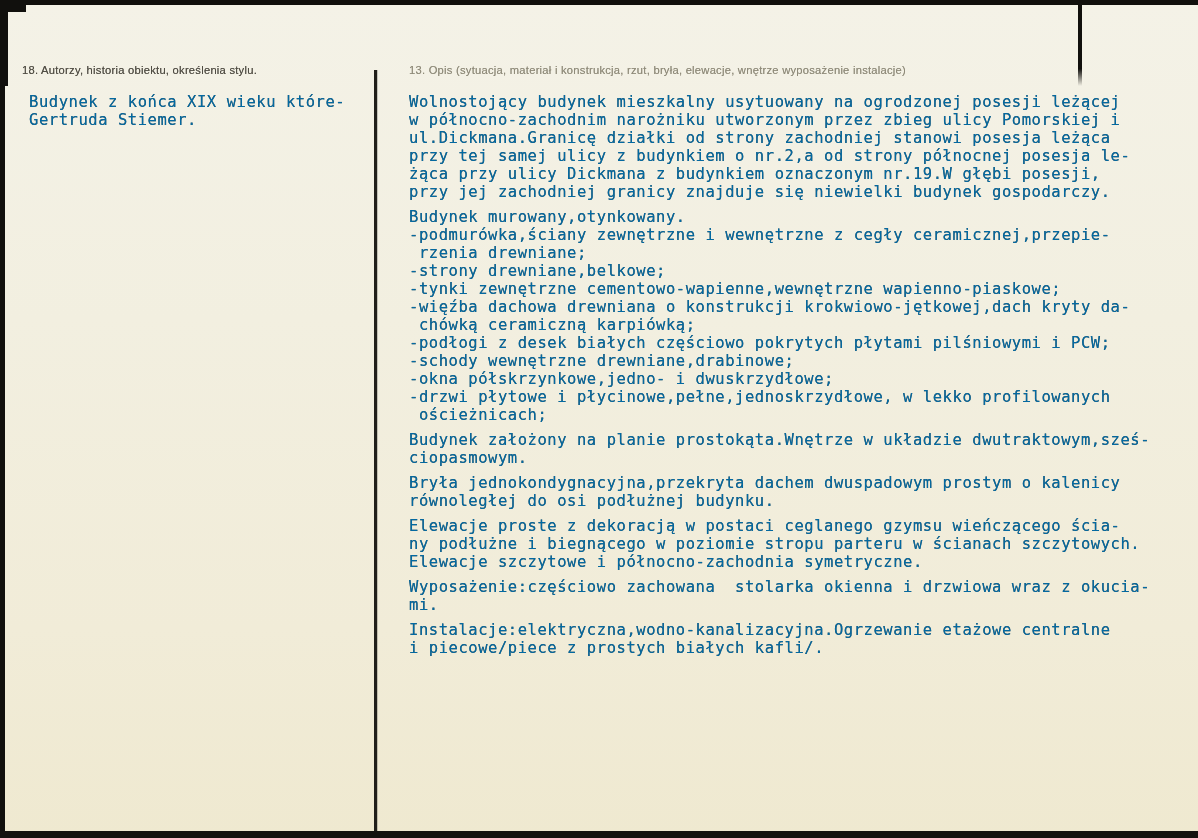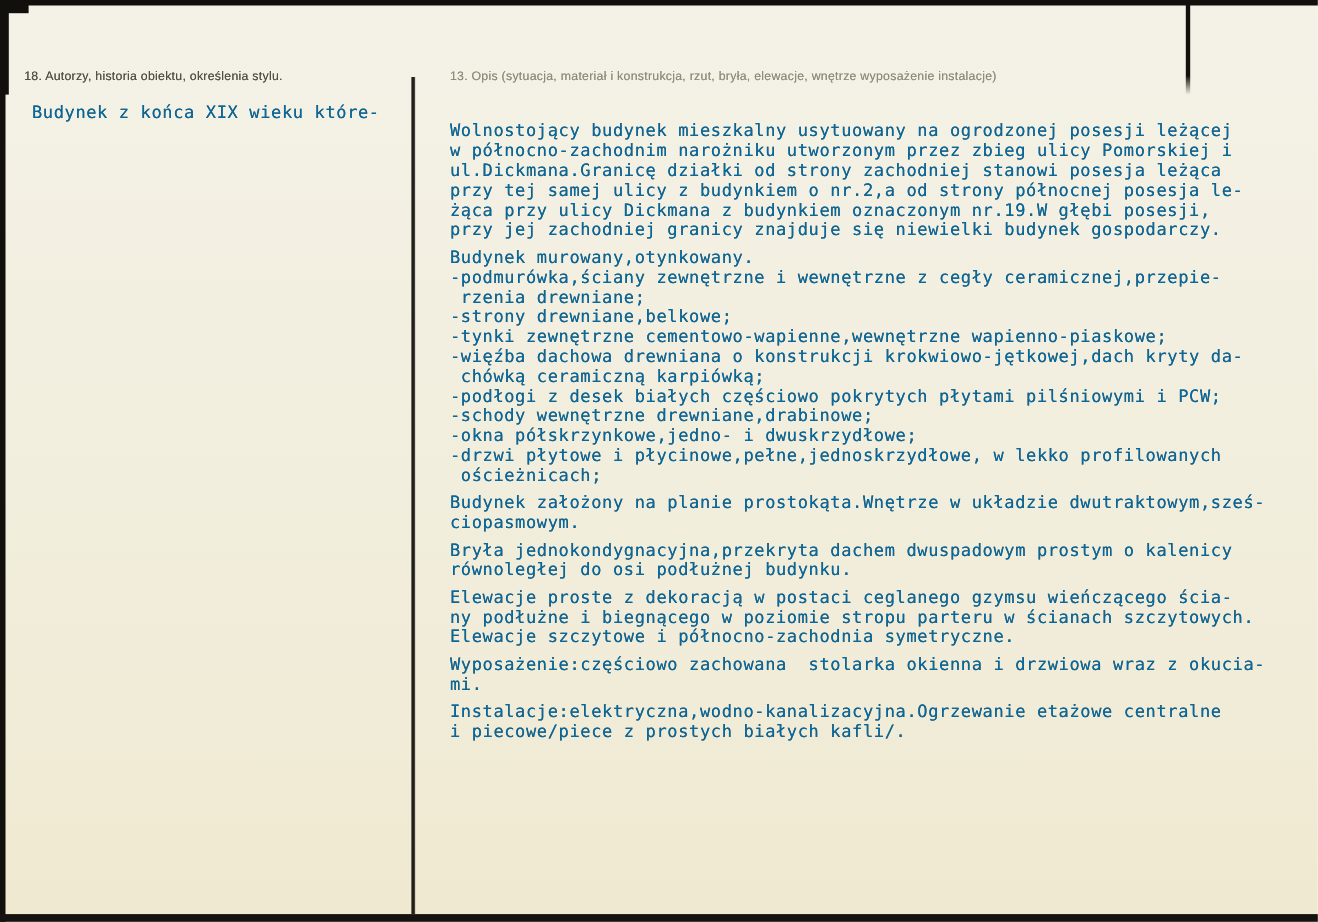--- a/index.html
+++ b/index.html
@@ -31,34 +31,34 @@
   .form-header.h13{left:409px;color:#8f8b7a;text-shadow:0 0 .6px rgba(143,139,122,.75);}
   
   .typed{
     position:absolute;
     font-family:"DejaVu Sans Mono", monospace;
     font-size:15.5px;line-height:18px;letter-spacing:.55px;
     color:#0369a1;text-shadow:0 0 .55px rgba(68,65,58,.85);
     white-space:pre;
   }
   .typed-left{left:29px;top:93px;}
-  .typed-right{left:409px;top:93px;margin-top:17px;}
+  .typed-right{left:409px;top:93px;}
   .para{margin:0 0 7px 0;}
   .tline{white-space:pre;}
 </style>
 </head>
 <body>
 
 <div class="edge edge-top"></div>
 <div class="edge edge-left"></div>
 <div class="edge edge-left-thick"></div>
 <div class="edge edge-bottom"></div>
 <div class="edge edge-corner-tl"></div>
 <div class="edge mark-top-right"></div>
 
 <div class="divider"></div>
 
 <div class="form-header h12">18. Autorzy, historia obiektu, określenia stylu.</div>
 <div class="form-header h13">13. Opis (sytuacja, materiał i konstrukcja, rzut, bryła, elewacje, wnętrze wyposażenie instalacje)</div>
 
-<div class="typed typed-left"><div class="para"><div class="tline">Budynek z końca XIX wieku które-</div></div></div>
+<div class="typed typed-left"><div class="para"><div class="tline">Budynek z końca XIX wieku które-</div><div class="tline">Gertruda Stiemer.</div></div></div>
 
 <div class="typed typed-right"><div class="para"><div class="tline">Wolnostojący budynek mieszkalny usytuowany na ogrodzonej posesji leżącej</div><div class="tline">w północno-zachodnim narożniku utworzonym przez zbieg ulicy Pomorskiej i</div><div class="tline">ul.Dickmana.Granicę działki od strony zachodniej stanowi posesja leżąca</div><div class="tline">przy tej samej ulicy z budynkiem o nr.2,a od strony północnej posesja le-</div><div class="tline">żąca przy ulicy Dickmana z budynkiem oznaczonym nr.19.W głębi posesji,</div><div class="tline">przy jej zachodniej granicy znajduje się niewielki budynek gospodarczy.</div></div><div class="para"><div class="tline">Budynek murowany,otynkowany.</div><div class="tline">-podmurówka,ściany zewnętrzne i wewnętrzne z cegły ceramicznej,przepie-</div><div class="tline"> rzenia drewniane;</div><div class="tline">-strony drewniane,belkowe;</div><div class="tline">-tynki zewnętrzne cementowo-wapienne,wewnętrzne wapienno-piaskowe;</div><div class="tline">-więźba dachowa drewniana o konstrukcji krokwiowo-jętkowej,dach kryty da-</div><div class="tline"> chówką ceramiczną karpiówką;</div><div class="tline">-podłogi z desek białych częściowo pokrytych płytami pilśniowymi i PCW;</div><div class="tline">-schody wewnętrzne drewniane,drabinowe;</div><div class="tline">-okna półskrzynkowe,jedno- i dwuskrzydłowe;</div><div class="tline">-drzwi płytowe i płycinowe,pełne,jednoskrzydłowe, w lekko profilowanych</div><div class="tline"> ościeżnicach;</div></div><div class="para"><div class="tline">Budynek założony na planie prostokąta.Wnętrze w układzie dwutraktowym,sześ-</div><div class="tline">ciopasmowym.</div></div><div class="para"><div class="tline">Bryła jednokondygnacyjna,przekryta dachem dwuspadowym prostym o kalenicy</div><div class="tline">równoległej do osi podłużnej budynku.</div></div><div class="para"><div class="tline">Elewacje proste z dekoracją w postaci ceglanego gzymsu wieńczącego ścia-</div><div class="tline">ny podłużne i biegnącego w poziomie stropu parteru w ścianach szczytowych.</div><div class="tline">Elewacje szczytowe i północno-zachodnia symetryczne.</div></div><div class="para"><div class="tline">Wyposażenie:częściowo zachowana  stolarka okienna i drzwiowa wraz z okucia-</div><div class="tline">mi.</div></div><div class="para"><div class="tline">Instalacje:elektryczna,wodno-kanalizacyjna.Ogrzewanie etażowe centralne</div><div class="tline">i piecowe/piece z prostych białych kafli/.</div></div></div>
 
 </body></html>

